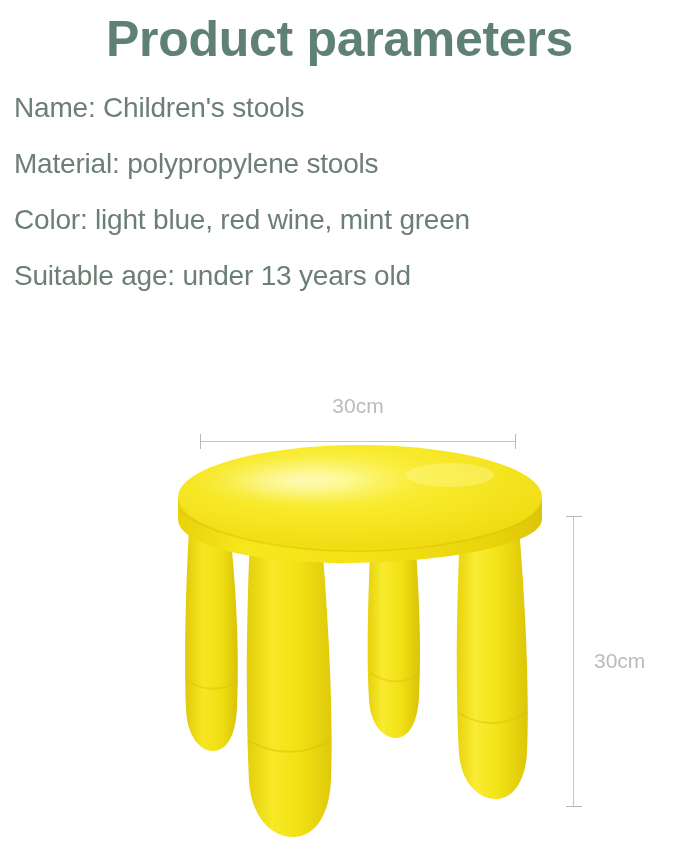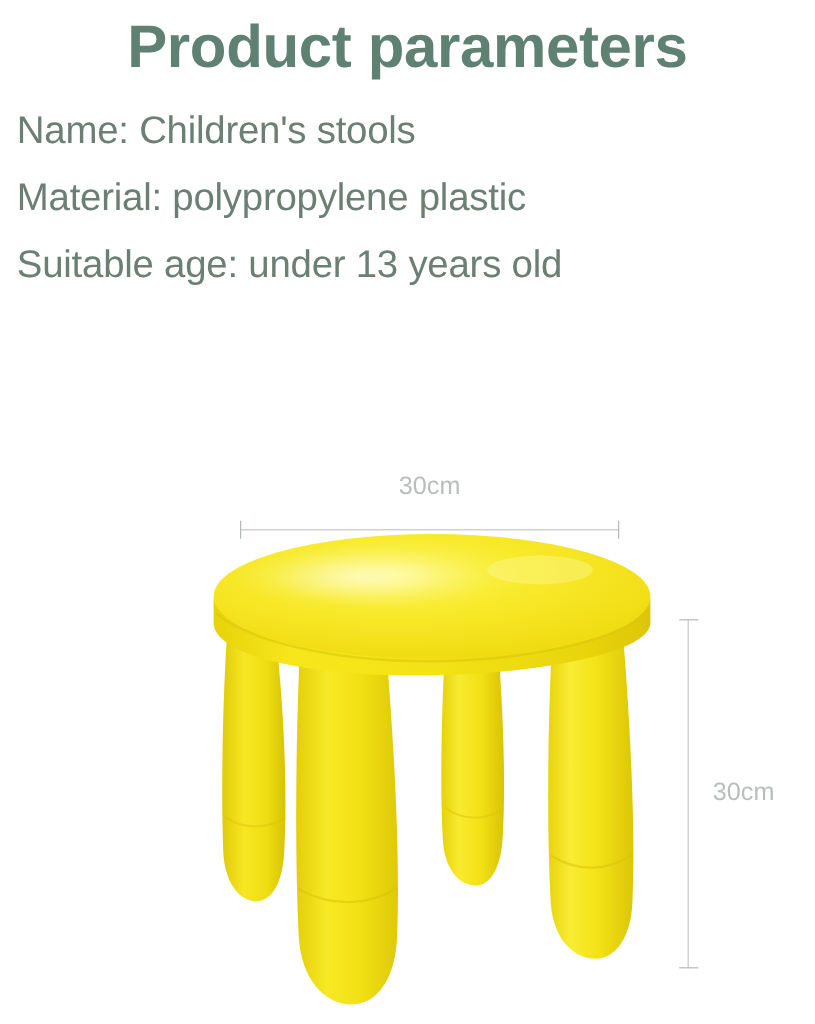--- a/index.html
+++ b/index.html
@@ -36,21 +36,21 @@
 
   
   #spec-list {
     position: absolute;
     left: 14px;
     top: 80px;
     width: 665px;
   }
 
   .spec-row {
-    font-size: 32px;
+    font-size: 28px;
     line-height: 56px;
     color: #6b7f74;
     white-space: nowrap;
     letter-spacing: -0.2px;
   }
 
   
   #diagram {
     position: absolute;
     left: 0;
@@ -143,21 +143,22 @@
 </style>
 </head>
 <body>
 
 <div id="page">
 
   <div id="page-title">Product parameters</div>
 
   <div id="spec-list">
     <div class="spec-row">Name: Children's stools</div>
-    <div class="spec-row">Material: polypropylene plastic</div>
+    <div class="spec-row">Material: polypropylene stools</div>
+    <div class="spec-row">Color: light blue, red wine, mint green</div>
     <div class="spec-row">Suitable age: under 13 years old</div>
   </div>
 
   <div id="diagram">
 
     <div id="width-dimension">
       <div class="dim-line"></div>
       <div class="dim-cap left"></div>
       <div class="dim-cap right"></div>
     </div>

